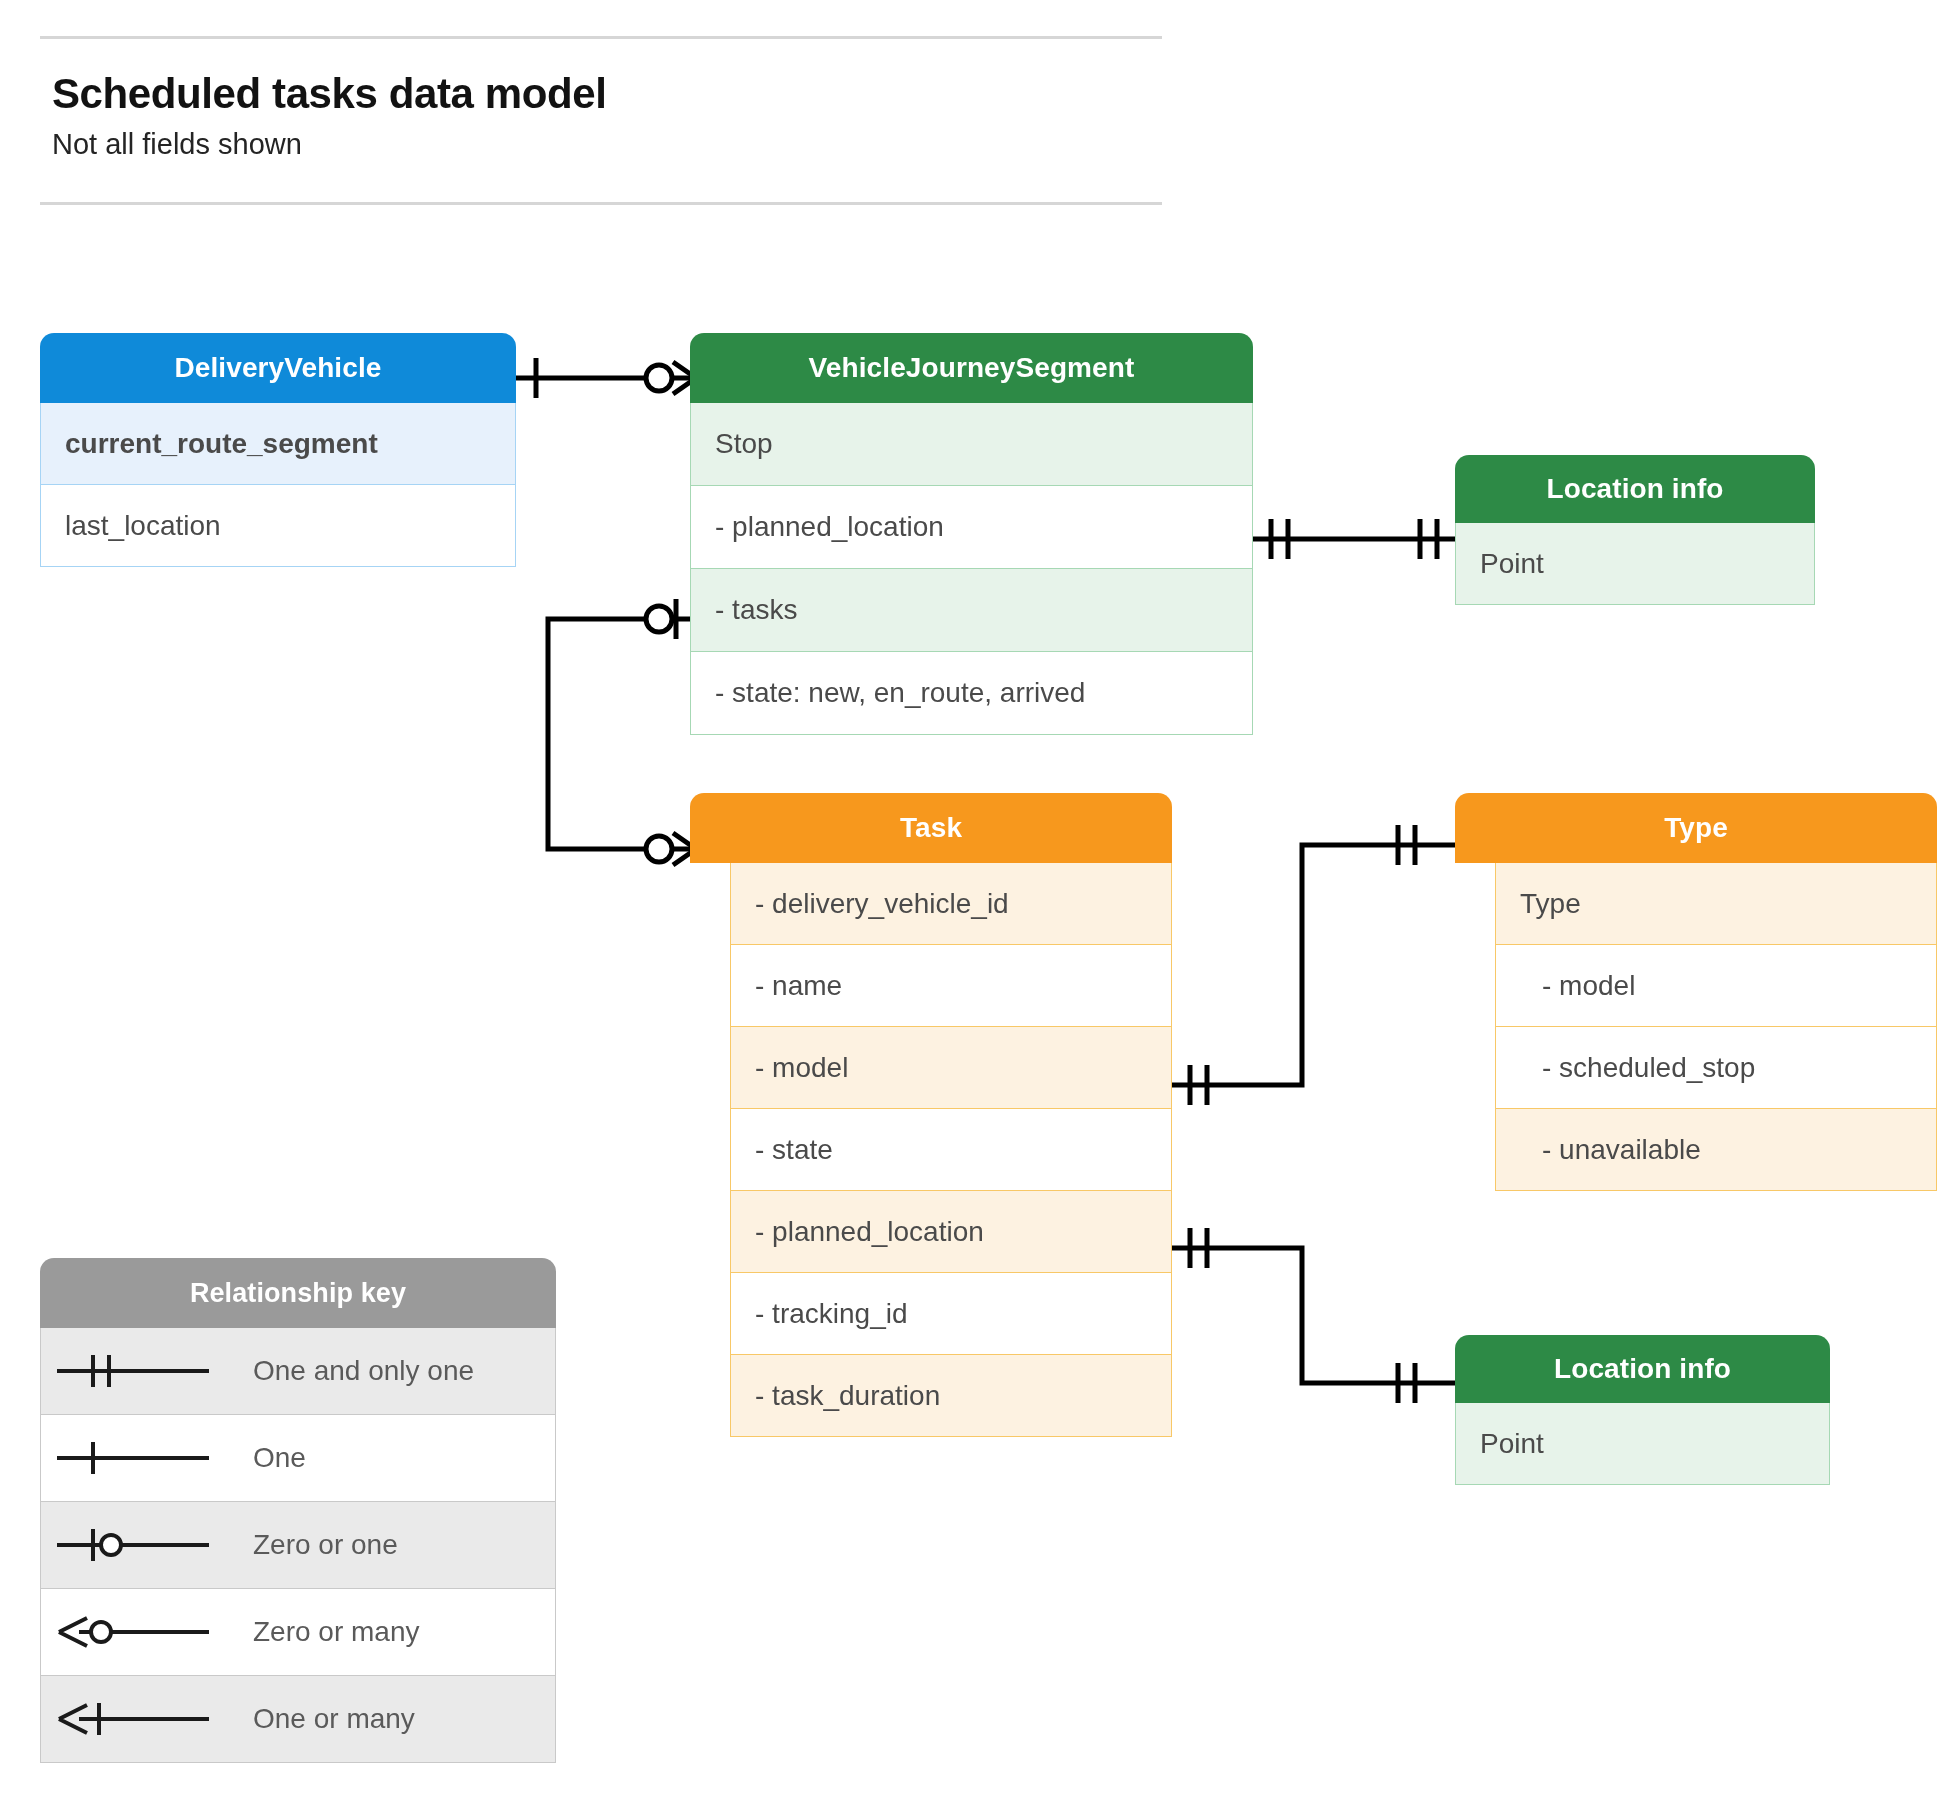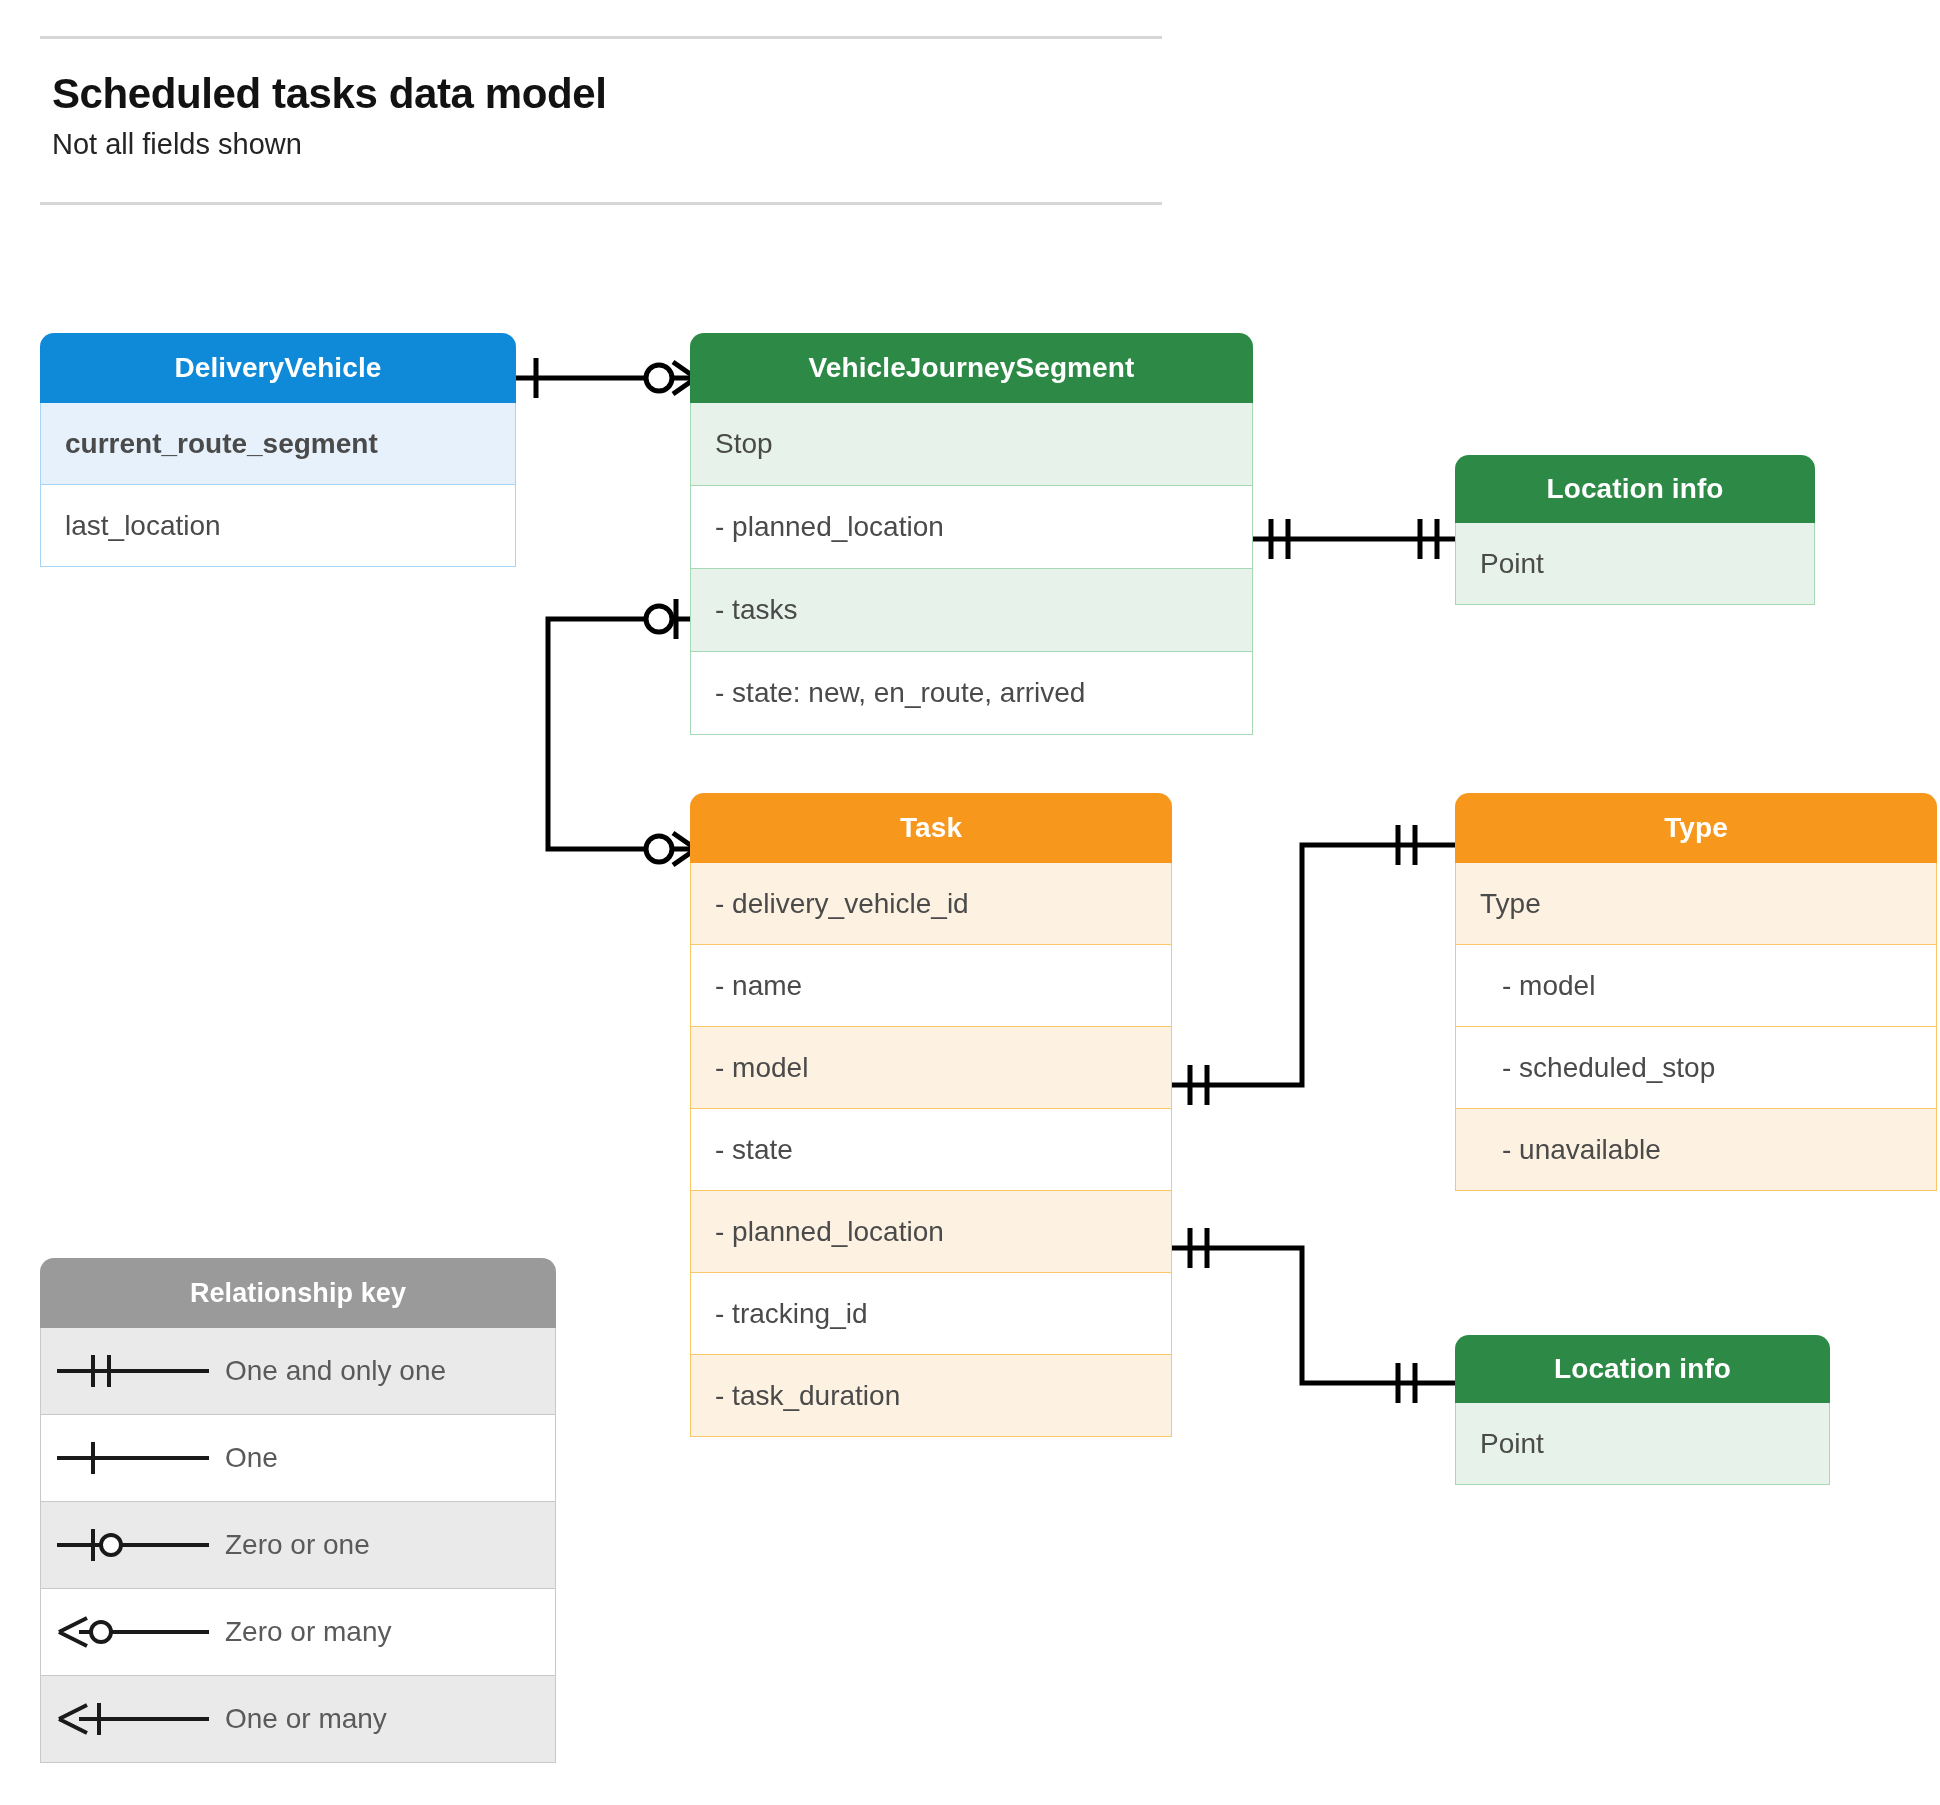--- a/index.html
+++ b/index.html
@@ -47,26 +47,26 @@
   .sk-blue .erow { border: 1px solid #a6d4f5; border-top: none; background: #ffffff; }
   .sk-blue .erow.alt { background: #e7f1fc; }
 
   
   .sk-green .ehead { background: #2d8a46; }
   .sk-green .erow { border: 1px solid #a6d8b4; border-top: none; background: #ffffff; }
   .sk-green .erow.alt { background: #e7f3ea; }
 
   
   .sk-orange .ehead { background: #f7981d; }
-  .sk-orange .erow { border: 1px solid #f8c867; border-top: none; background: #ffffff; }
+  .sk-orange .erow { border: 1px solid #f8c867; border-top: none; background: #ffffff; margin-left: 40px; }
   .sk-orange .erow.alt { background: #fdf2e1; }
 
   
   .sk-grey .ehead { background: #9a9a9a; }
-  .sk-grey .erow { border: 1px solid #c9c9c9; border-top: none; background: #ffffff; }
+  .sk-grey .erow { border: 1px solid #c9c9c9; border-top: none; background: #ffffff; gap: 28px; }
   .sk-grey .erow.alt { background: #eaeaea; }
 
   
   #legend { left: 40px; top: 1258px; width: 516px; }
   #legend .ehead { height: 70px; font-size: 27px; }
   #legend .erow { height: 87px; padding-left: 0; }
   .lg-sym { width: 184px; flex: 0 0 184px; display: flex; align-items: center; justify-content: center; }
   .lg-txt { font-size: 28px; color: #5a5a5a; }
 </style>
 </head>

